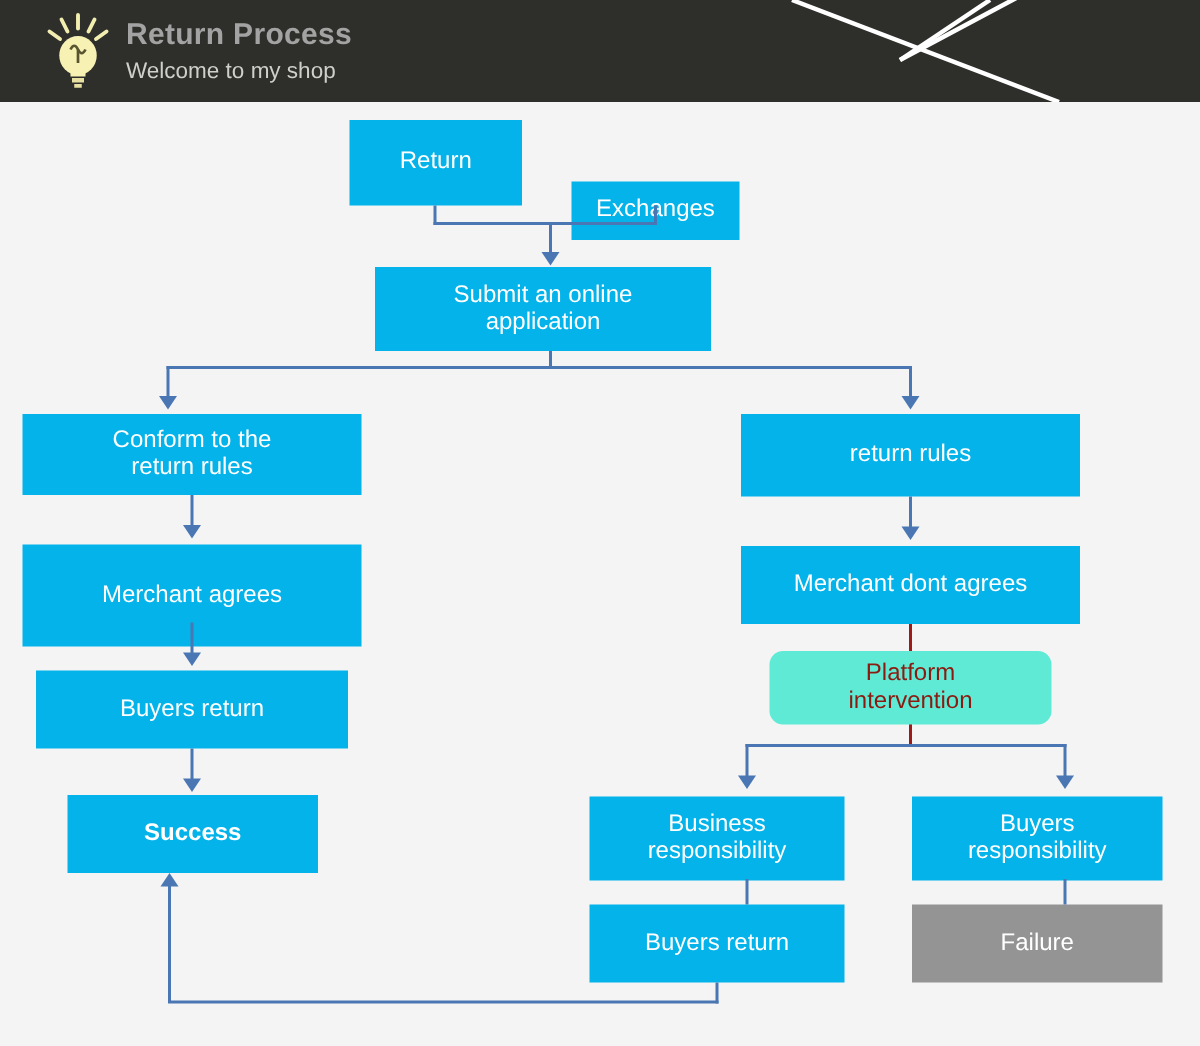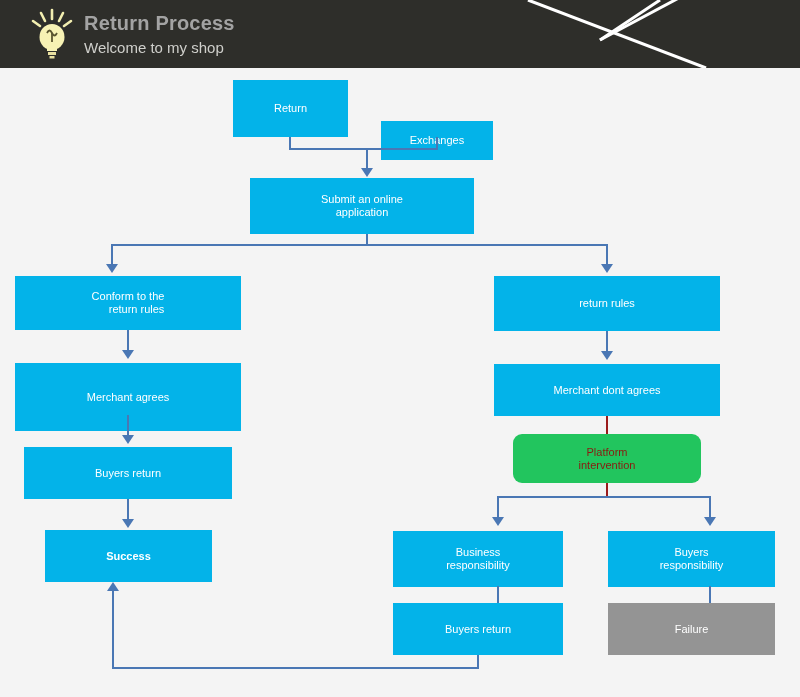--- a/index.html
+++ b/index.html
@@ -24,27 +24,27 @@
     letter-spacing: .2px; white-space: nowrap;
   }
   .header-sub {
     position: absolute; left: 84px; top: 39px;
     font-size: 15px; color: #cfcfcb; white-space: nowrap;
   }
 
   
   .node {
     position: absolute; display: flex; align-items: center; justify-content: center;
-    text-align: center; color: #ffffff; font-size: 11px; line-height: 1.15;
+    text-align: center; color: #ffffff; font-size: 16px; line-height: 1.15;
     padding: 2px 6px;
   }
   .node.blue   { background: #03b3e9; }
   .node.gray   { background: #949494; }
   .node.yellow {
-    background: #22c55e; color: #8b1a10; border-radius: 9px; z-index: 4;
+    background: #5eead4; color: #8b1a10; border-radius: 9px; z-index: 4;
   }
 
   
   .ln { position: absolute; background: #4a77b4; z-index: 2; }
   .ln.v { width: 2px; }
   .ln.h { height: 2px; }
   .ln.red { background: #9b1b1b; z-index: 3; }
 
   .arrow {
     position: absolute; width: 0; height: 0; z-index: 3;
@@ -137,21 +137,21 @@
     <span>Exchanges</span>
   </div>
 
   <div class="node blue" style="left:250px; top:178px; width:224px; height:56px;">
     <div>
       <div>Submit an online</div>
       <div>application</div>
     </div>
   </div>
 
-  <div class="node blue" style="left:15px; top:276px; width:226px; height:54px;text-align:right;">
+  <div class="node blue" style="left:15px; top:276px; width:226px; height:54px;">
     <div>
       <div>Conform to the</div>
       <div>return rules</div>
     </div>
   </div>
 
   <div class="node blue" style="left:494px; top:276px; width:226px; height:55px;">
     <div>
       <div>return rules</div>
     </div>

